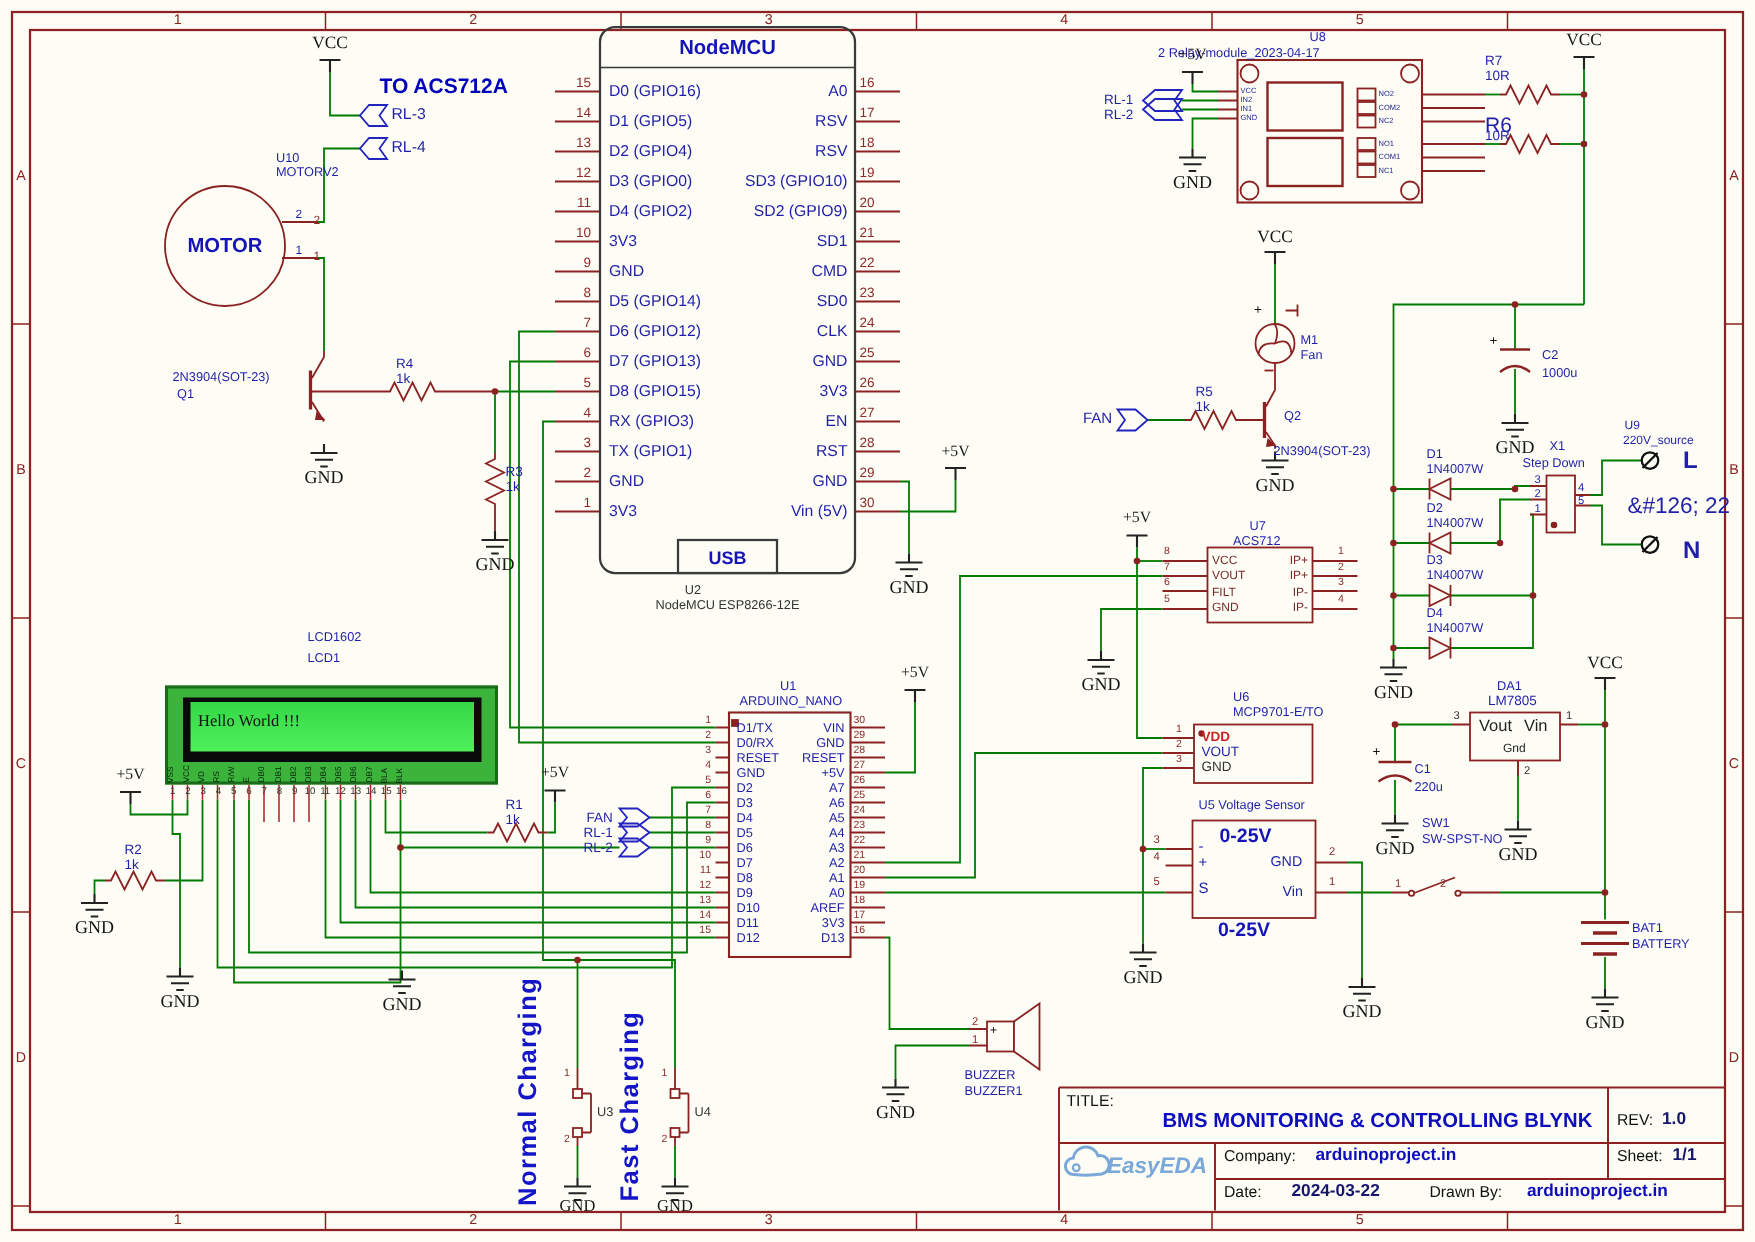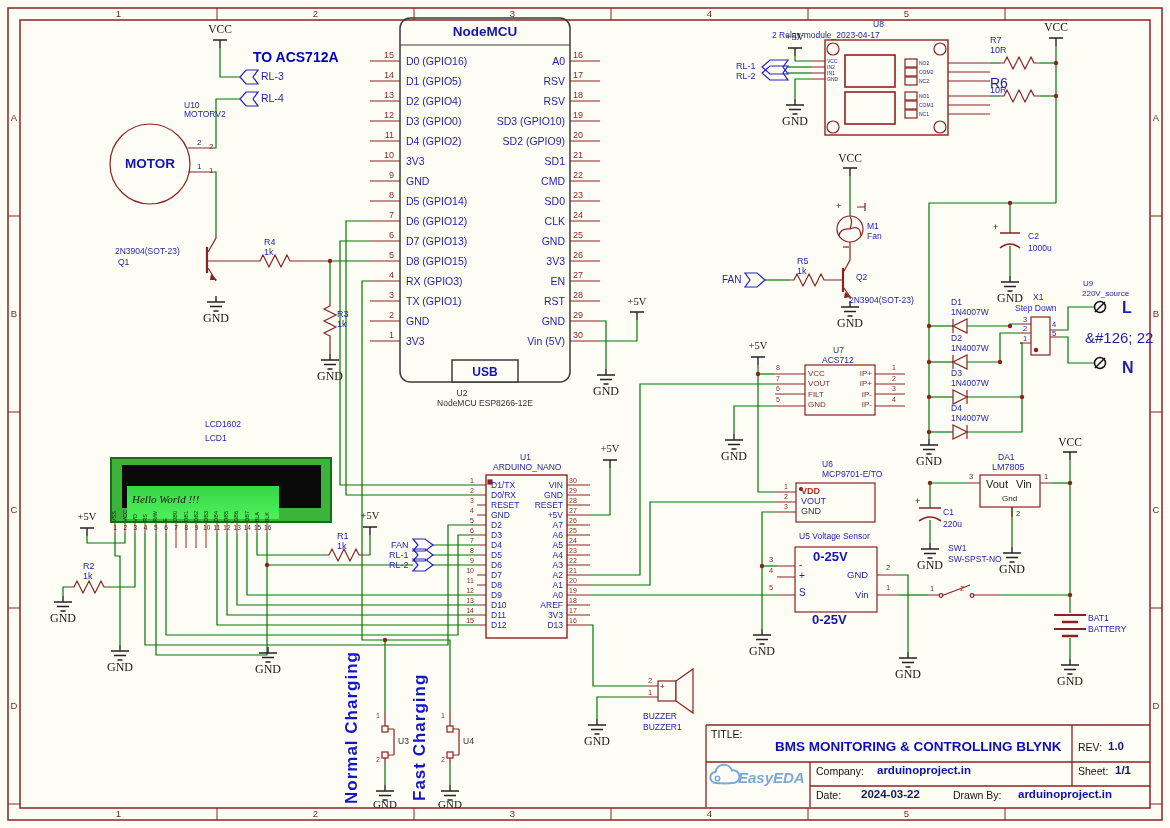--- a/index.html
+++ b/index.html
@@ -40,22 +40,22 @@
   .lcdnam{left:110px;top:501px;width:163px;display:flex;}
   .lcdnam .row{flex:0 0 10.18px;height:21px;display:flex;align-items:flex-end;justify-content:center;}
   .lcdnam .row span{writing-mode:vertical-rl;transform:rotate(180deg);font-size:5.5px;color:#0d220d;line-height:1;}
   .btick{position:absolute;display:flex;color:#8b2222;font-size:9.5px;}
   .btick .row{flex:0 0 197px;text-align:center;height:12px;line-height:12px;}
   .btickv{flex-direction:column;}
   .btickv .row{flex:0 0 196px;width:12px;display:flex;align-items:center;justify-content:center;}
   .lcd-body{position:absolute;left:110px;top:457px;width:222px;height:66px;background:#3cb43c;
             border:2px solid #1b6b1b;box-sizing:border-box;}
   .lcd-screen{position:absolute;left:10px;top:6px;width:199px;height:43px;background:#0a0a0a;}
-  .lcd-display{position:absolute;left:5px;top:21px;width:152px;height:33px;
-               background:linear-gradient(180deg,#35d747,#4ef05a);font-style:italic;}
+  .lcd-display{position:absolute;left:5px;top:3px;width:189px;height:33px;
+               background:linear-gradient(180deg,#35d747,#4ef05a);}
   .lcd-text{position:absolute;left:5px;top:7px;font-family:"Liberation Serif",serif;
             font-size:11px;color:#111;}
 </style>
 </head>
 <body>
 
 <div id="sheet">
 
 <svg width="1170" height="828">
   <defs>

